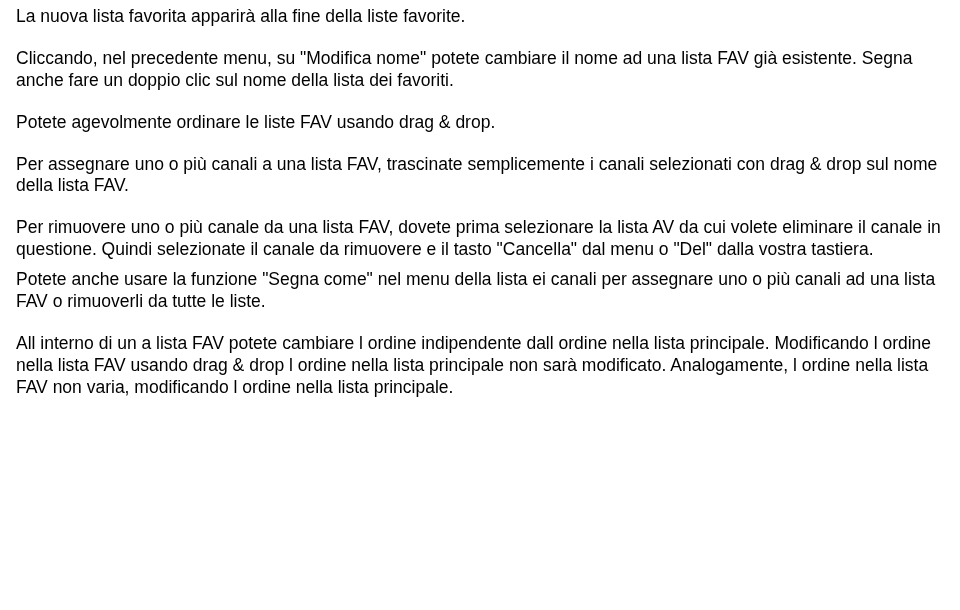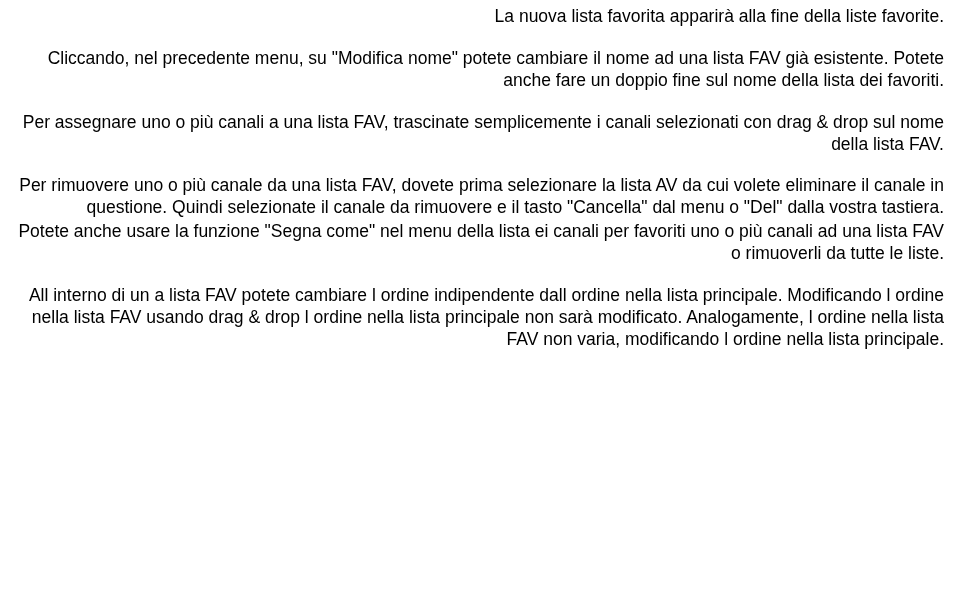--- a/index.html
+++ b/index.html
@@ -12,29 +12,29 @@
     font-size: 17.5px;
     color: #000000;
     line-height: 1.25;
     overflow: hidden;
   }
   .page {
     padding: 6px 16px 0 16px;
   }
   p {
     margin: 0 0 20px 0;
-    text-align: right;
   }
   p.tight {
-    margin-bottom: 2px;
+    margin-bottom: 8px;
   }
 </style>
 </head>
 <body>
 
 <div class="page">
   <p>La nuova lista favorita apparirà alla fine della liste favorite.</p>
-  <p>Cliccando, nel precedente menu, su "Modifica nome" potete cambiare il nome ad una lista FAV già esistente. Potete anche fare un doppio fine sul nome della lista dei favoriti.</p>
+  <p>Cliccando, nel precedente menu, su "Modifica nome" potete cambiare il nome ad una lista FAV già esistente. Segna anche fare un doppio clic sul nome della lista dei favoriti.</p>
+  <p>Potete agevolmente ordinare le liste FAV usando drag &amp; drop.</p>
   <p>Per assegnare uno o più canali a una lista FAV, trascinate semplicemente i canali selezionati con drag &amp; drop sul nome della lista FAV.</p>
   <p class="tight">Per rimuovere uno o più canale da una lista FAV, dovete prima selezionare la lista AV da cui volete eliminare il canale in questione. Quindi selezionate il canale da rimuovere e il tasto "Cancella" dal menu o "Del" dalla vostra tastiera.</p>
-  <p>Potete anche usare la funzione "Segna come" nel menu della lista ei canali per favoriti uno o più canali ad una lista FAV o rimuoverli da tutte le liste.</p>
+  <p>Potete anche usare la funzione "Segna come" nel menu della lista ei canali per assegnare uno o più canali ad una lista FAV o rimuoverli da tutte le liste.</p>
   <p>All interno di un a lista FAV potete cambiare l ordine indipendente dall ordine nella lista principale. Modificando l ordine nella lista FAV usando drag &amp; drop l ordine nella lista principale non sarà modificato. Analogamente, l ordine nella lista FAV non varia, modificando l ordine nella lista principale.</p>
 </div>
 
 </body></html>

